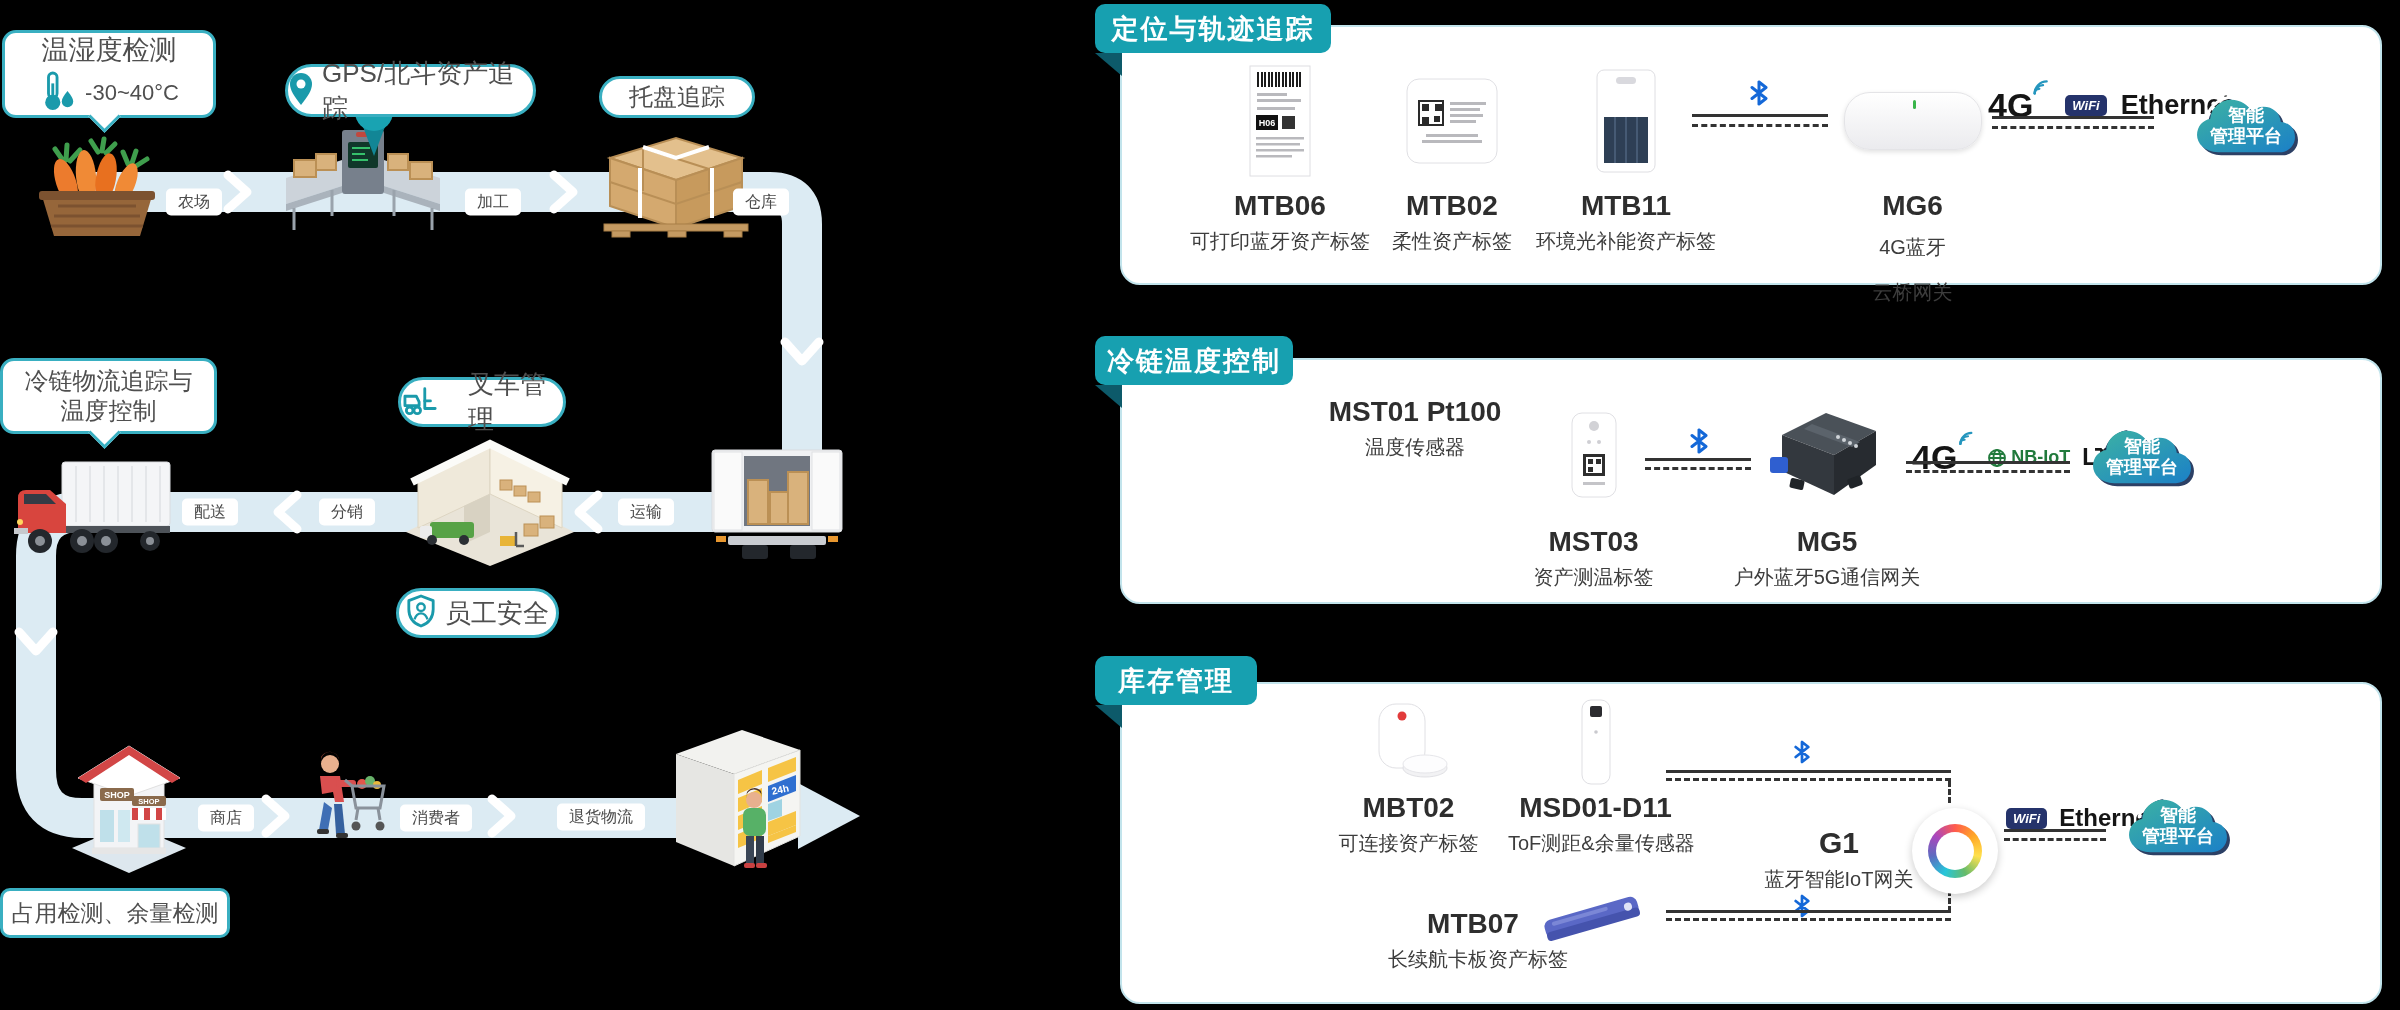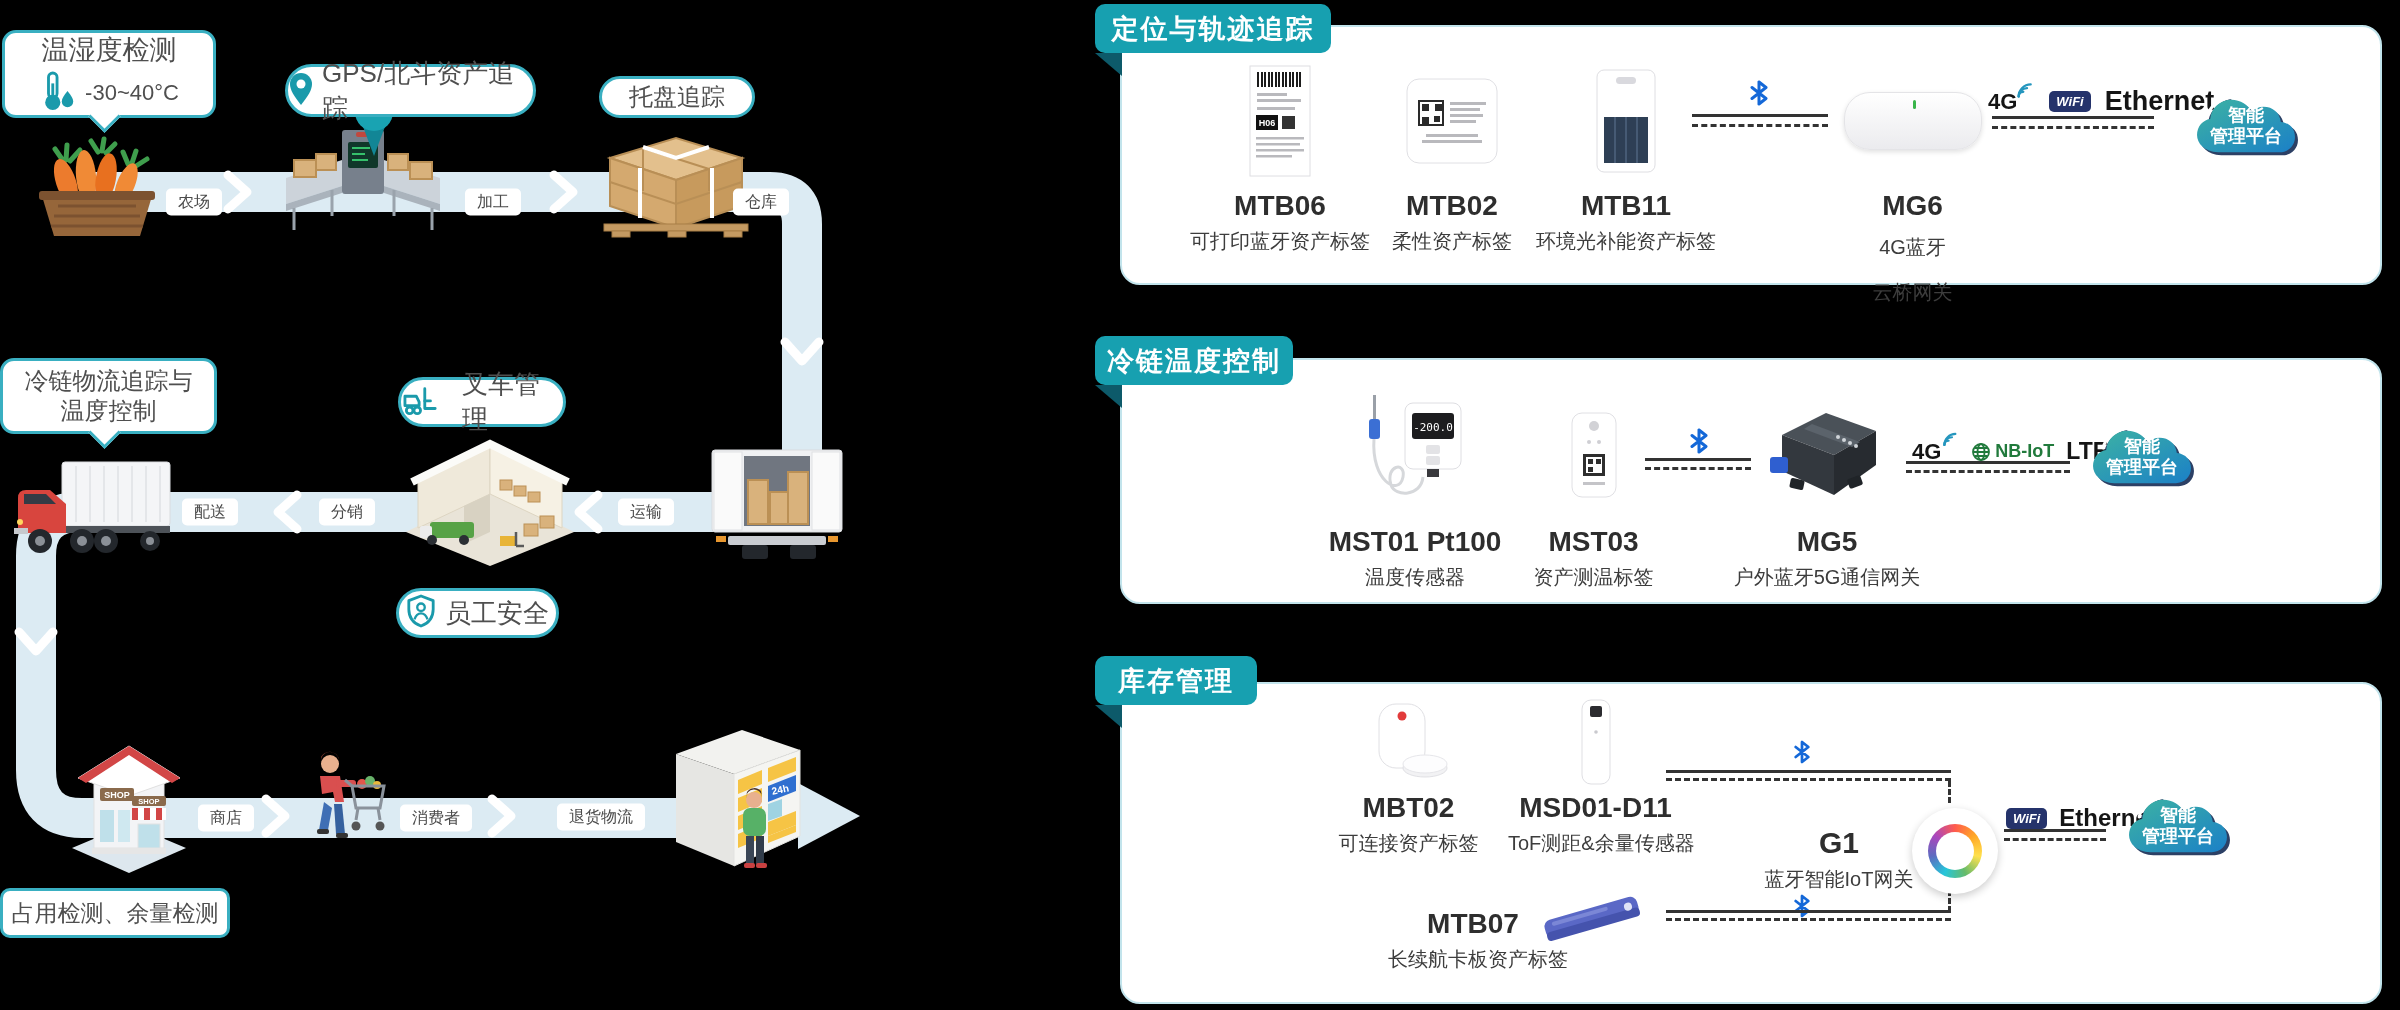--- a/index.html
+++ b/index.html
@@ -24,21 +24,21 @@
         clip-path:polygon(0 0,100% 0,100% 100%);z-index:5;}
   .prod{position:absolute;text-align:center;z-index:3;}
   .pimg{display:flex;align-items:center;justify-content:center;}
   .pname{font-size:28px;font-weight:bold;color:#2e2e2e;margin-top:6px;white-space:nowrap;}
   .pdesc{font-size:20px;color:#3d3d3d;margin-top:6px;white-space:nowrap;}
   .lsolid{position:absolute;height:3px;background:#333;z-index:3;}
   .ldash{position:absolute;height:0;border-top:3px dashed #333;z-index:3;}
   .vdash{position:absolute;width:0;border-left:3px dashed #333;z-index:3;}
   .bt{position:absolute;z-index:3;}
   .uplink{position:absolute;display:flex;align-items:center;gap:14px;z-index:3;}
-  .lbl4g{font-size:22px;font-weight:800;color:#151515;position:relative;padding-right:18px;}
+  .lbl4g{font-size:34px;font-weight:800;color:#151515;position:relative;padding-right:18px;}
   .lbl4g svg{position:absolute;top:-9px;right:-4px;}
   .wifibadge{background:#25336b;color:#fff;font-size:13px;font-weight:bold;font-style:italic;
              padding:3px 7px;border-radius:5px;}
   .eth{font-size:27px;font-weight:800;color:#151515;}
   .nb{display:flex;align-items:center;gap:4px;color:#217a3c;font-weight:800;font-size:18px;}
   .lte{display:flex;align-items:center;font-weight:800;font-size:23px;color:#151515;}
   .lteM{width:20px;height:20px;border:3px solid #cf3030;border-radius:50%;color:#cf3030;
         font-size:13px;font-weight:800;display:flex;align-items:center;justify-content:center;margin-left:2px;}
   .cloud{position:absolute;width:104px;height:66px;z-index:3;}
   .cloud svg{filter:drop-shadow(3px 3px 0 rgba(21,43,84,.9));}
@@ -309,21 +309,21 @@
   <div class="callout" style="left:599px;top:76px;width:156px;height:42px;border-radius:21px">
     <span style="font-size:24px">托盘追踪</span>
   </div>
 
   <div class="callout" style="left:0px;top:358px;width:217px;height:76px;border-radius:14px;flex-direction:column;line-height:30px">
     <div style="font-size:24px">冷链物流追踪与</div>
     <div style="font-size:24px">温度控制</div>
     <div class="pointer" style="left:90px;bottom:-13px"></div>
   </div>
 
-  <div class="callout" style="left:398px;top:377px;width:168px;height:50px;border-radius:25px;gap:21px">
+  <div class="callout" style="left:398px;top:377px;width:168px;height:50px;border-radius:25px;gap:27px">
     <span>
       <svg width="40" height="34" viewBox="0 0 42 36">
         <g stroke="#1a9aab" stroke-width="3" fill="none" stroke-linejoin="round" stroke-linecap="round">
           <path d="M4 24 V14 H16 L19 20 V24 H4"></path>
           <circle cx="9" cy="29" r="3.5"></circle>
             <circle cx="17" cy="29" r="3.5"></circle>
           <path d="M25 6 V27 H36"></path>
             <path d="M25 19 H31"></path>
         </g>
       </svg>
@@ -457,33 +457,20 @@
       <div>智能</div>
       <div>管理平台</div>
     </div>
   </div>
 
   <div class="card" style="left:1120px;top:358px;width:1258px;height:242px"></div>
   <div class="tab" style="left:1095px;top:336px;width:198px">冷链温度控制</div>
   <div class="fold" style="left:1095px;top:385px"></div>
 
   <div class="prod" style="left:1315px;top:390px;width:200px">
-    <div class="pimg" style="height:130px">
-      <svg width="100" height="124" viewBox="0 0 100 124">
-        <rect x="8" y="2" width="3" height="44" fill="#9aa0a8"></rect>
-        <rect x="4" y="26" width="11" height="20" rx="3" fill="#3b6fd4"></rect>
-        <path d="M9 46 C6 88 34 104 38 84 C41 68 20 72 26 92 C30 104 56 104 58 84" fill="none" stroke="#d6d8db" stroke-width="3"></path>
-        <rect x="40" y="10" width="56" height="66" rx="8" fill="#fff" stroke="#dedee2"></rect>
-        <rect x="47" y="20" width="42" height="26" rx="3" fill="#1d1d1f"></rect>
-        <text x="68" y="38" text-anchor="middle" font-size="11" fill="#fff" font-family="DejaVu Sans Mono, monospace">-200.0</text>
-        <rect x="61" y="52" width="14" height="9" rx="2" fill="#e3e3e6"></rect>
-        <rect x="61" y="63" width="14" height="9" rx="2" fill="#e3e3e6"></rect>
-        <rect x="62" y="76" width="12" height="8" fill="#3a3a3e"></rect>
-      </svg>
-    </div>
     <div class="pname">MST01 Pt100</div>
     <div class="pdesc">温度传感器</div>
   </div>
 
   <div class="prod" style="left:1511px;top:390px;width:165px">
     <div class="pimg" style="height:130px">
       <svg width="46" height="86" viewBox="0 0 46 86">
         <rect x="1" y="1" width="44" height="84" rx="10" fill="#fff" stroke="#e0e0e4"></rect>
         <circle cx="23" cy="14" r="5" fill="#d2d2d6"></circle>
         <circle cx="18" cy="30" r="2" fill="#cfcfd4"></circle>

